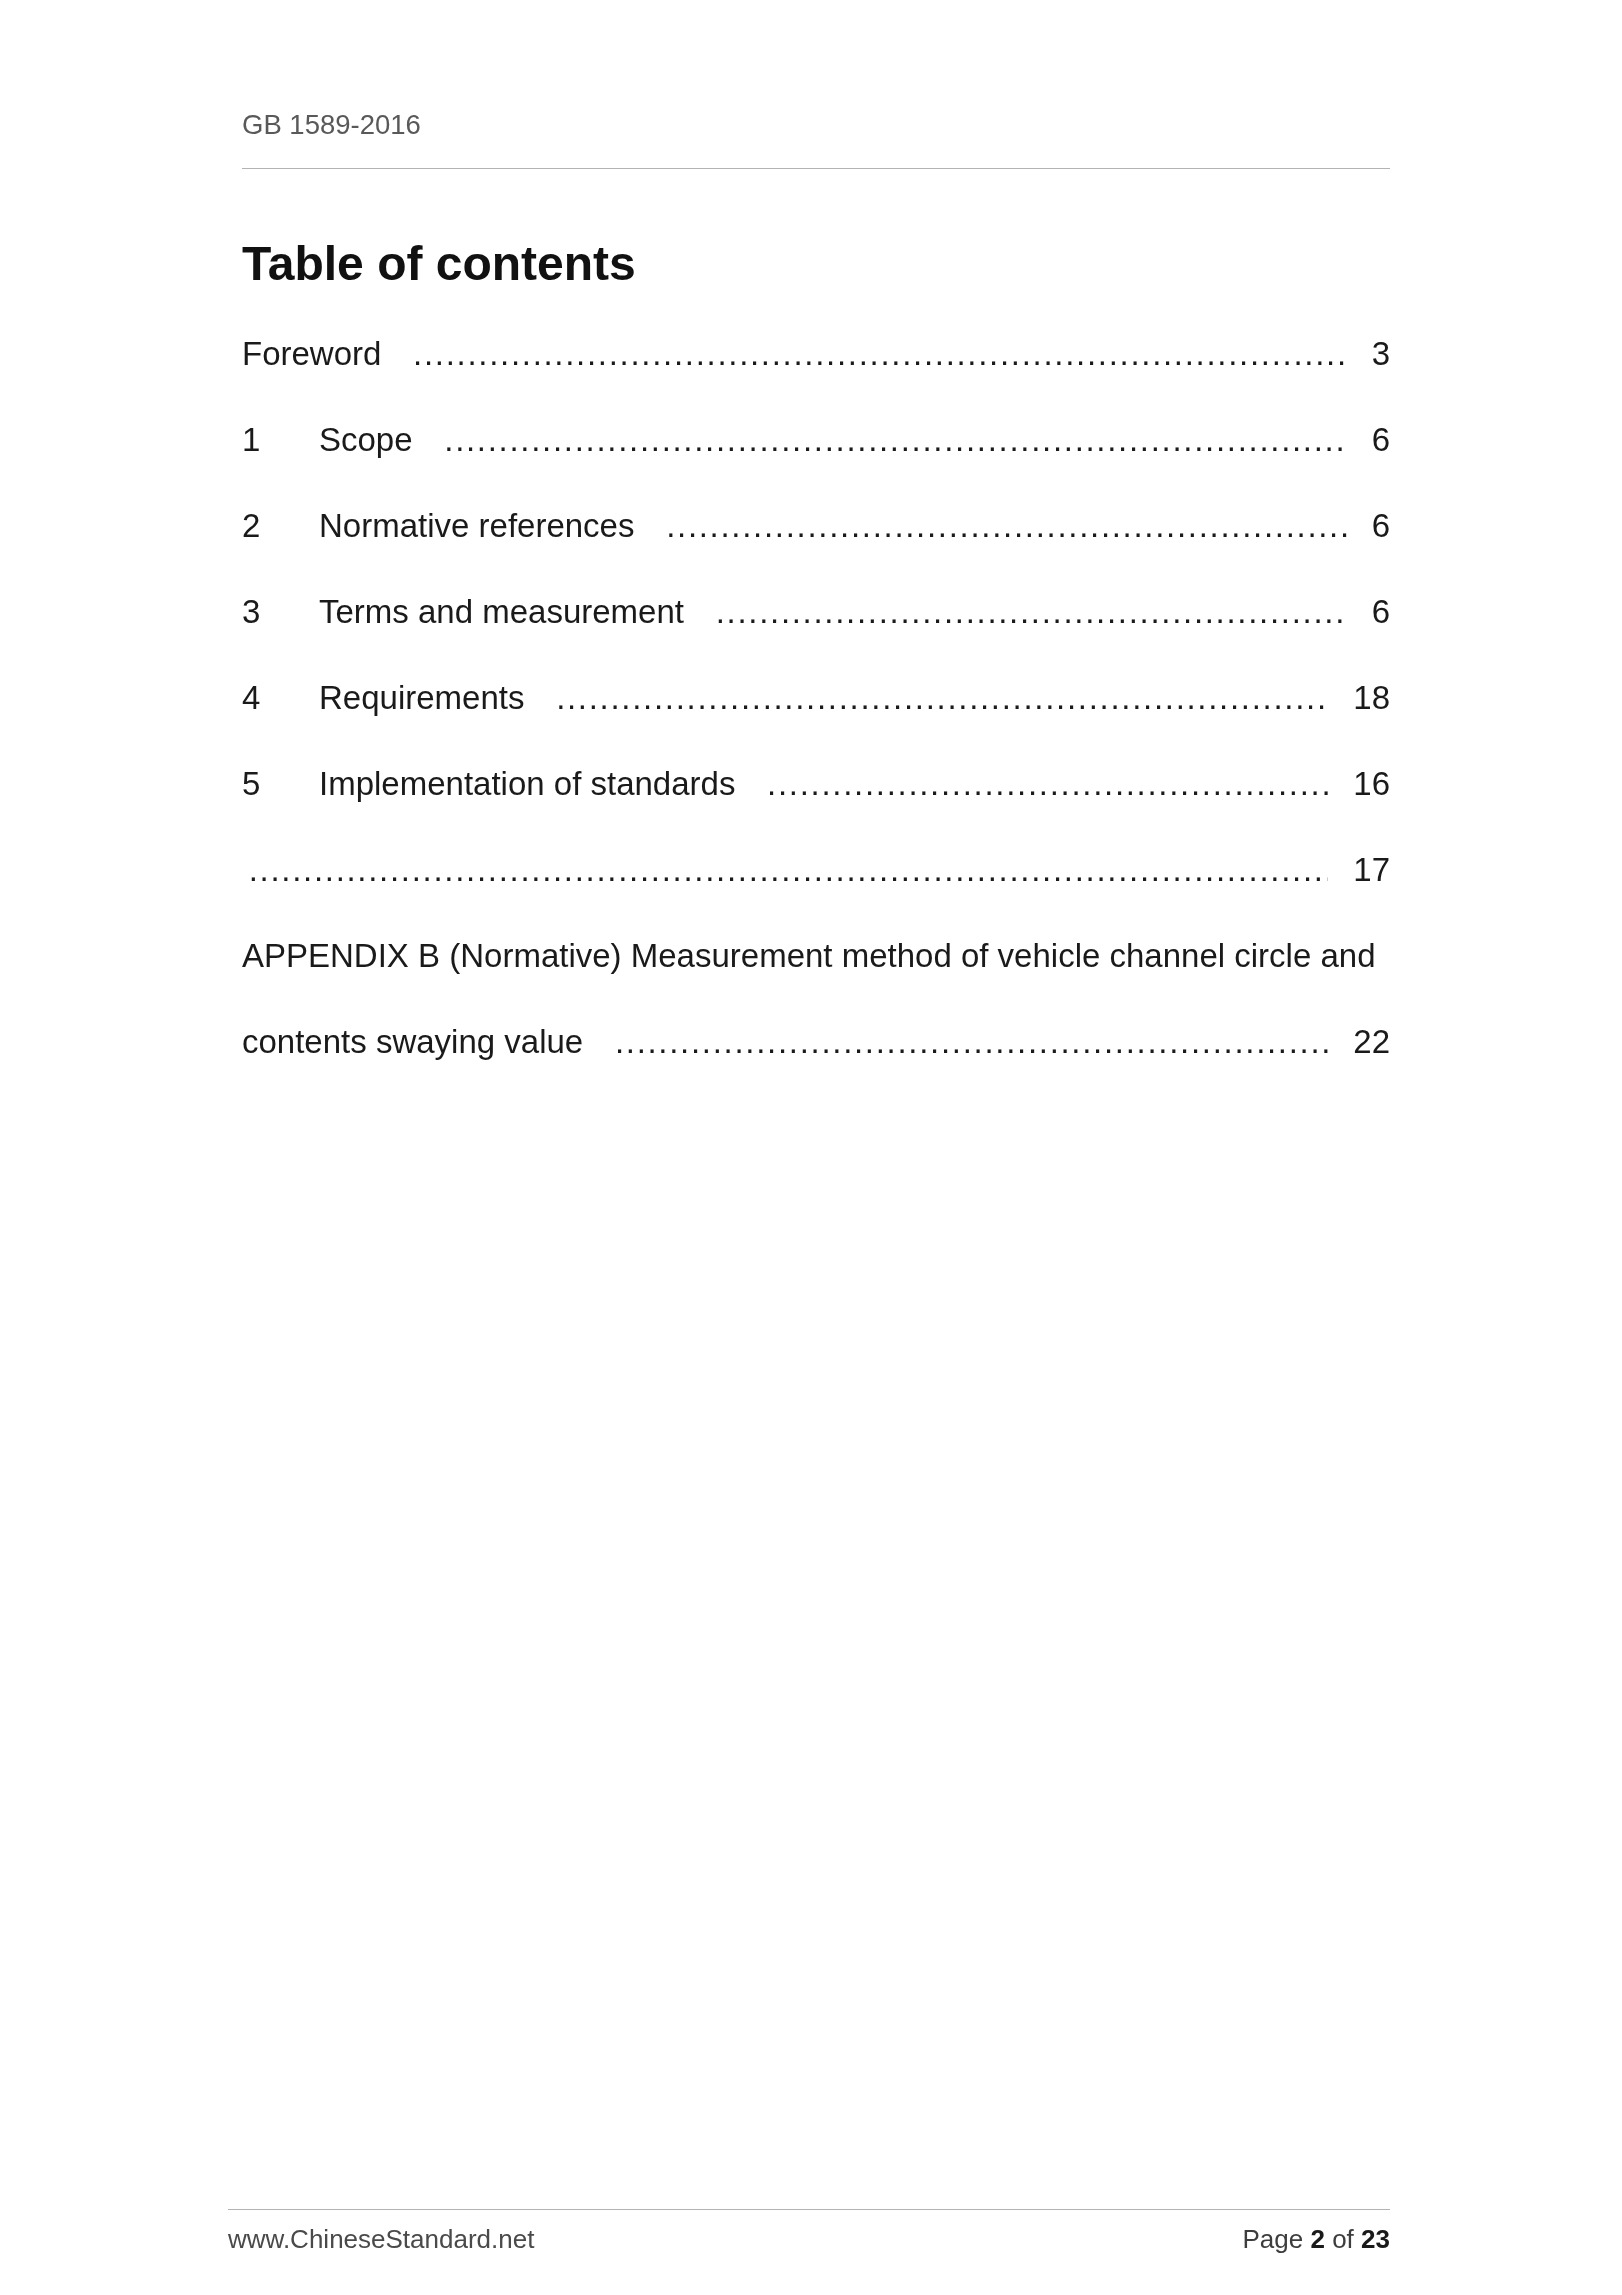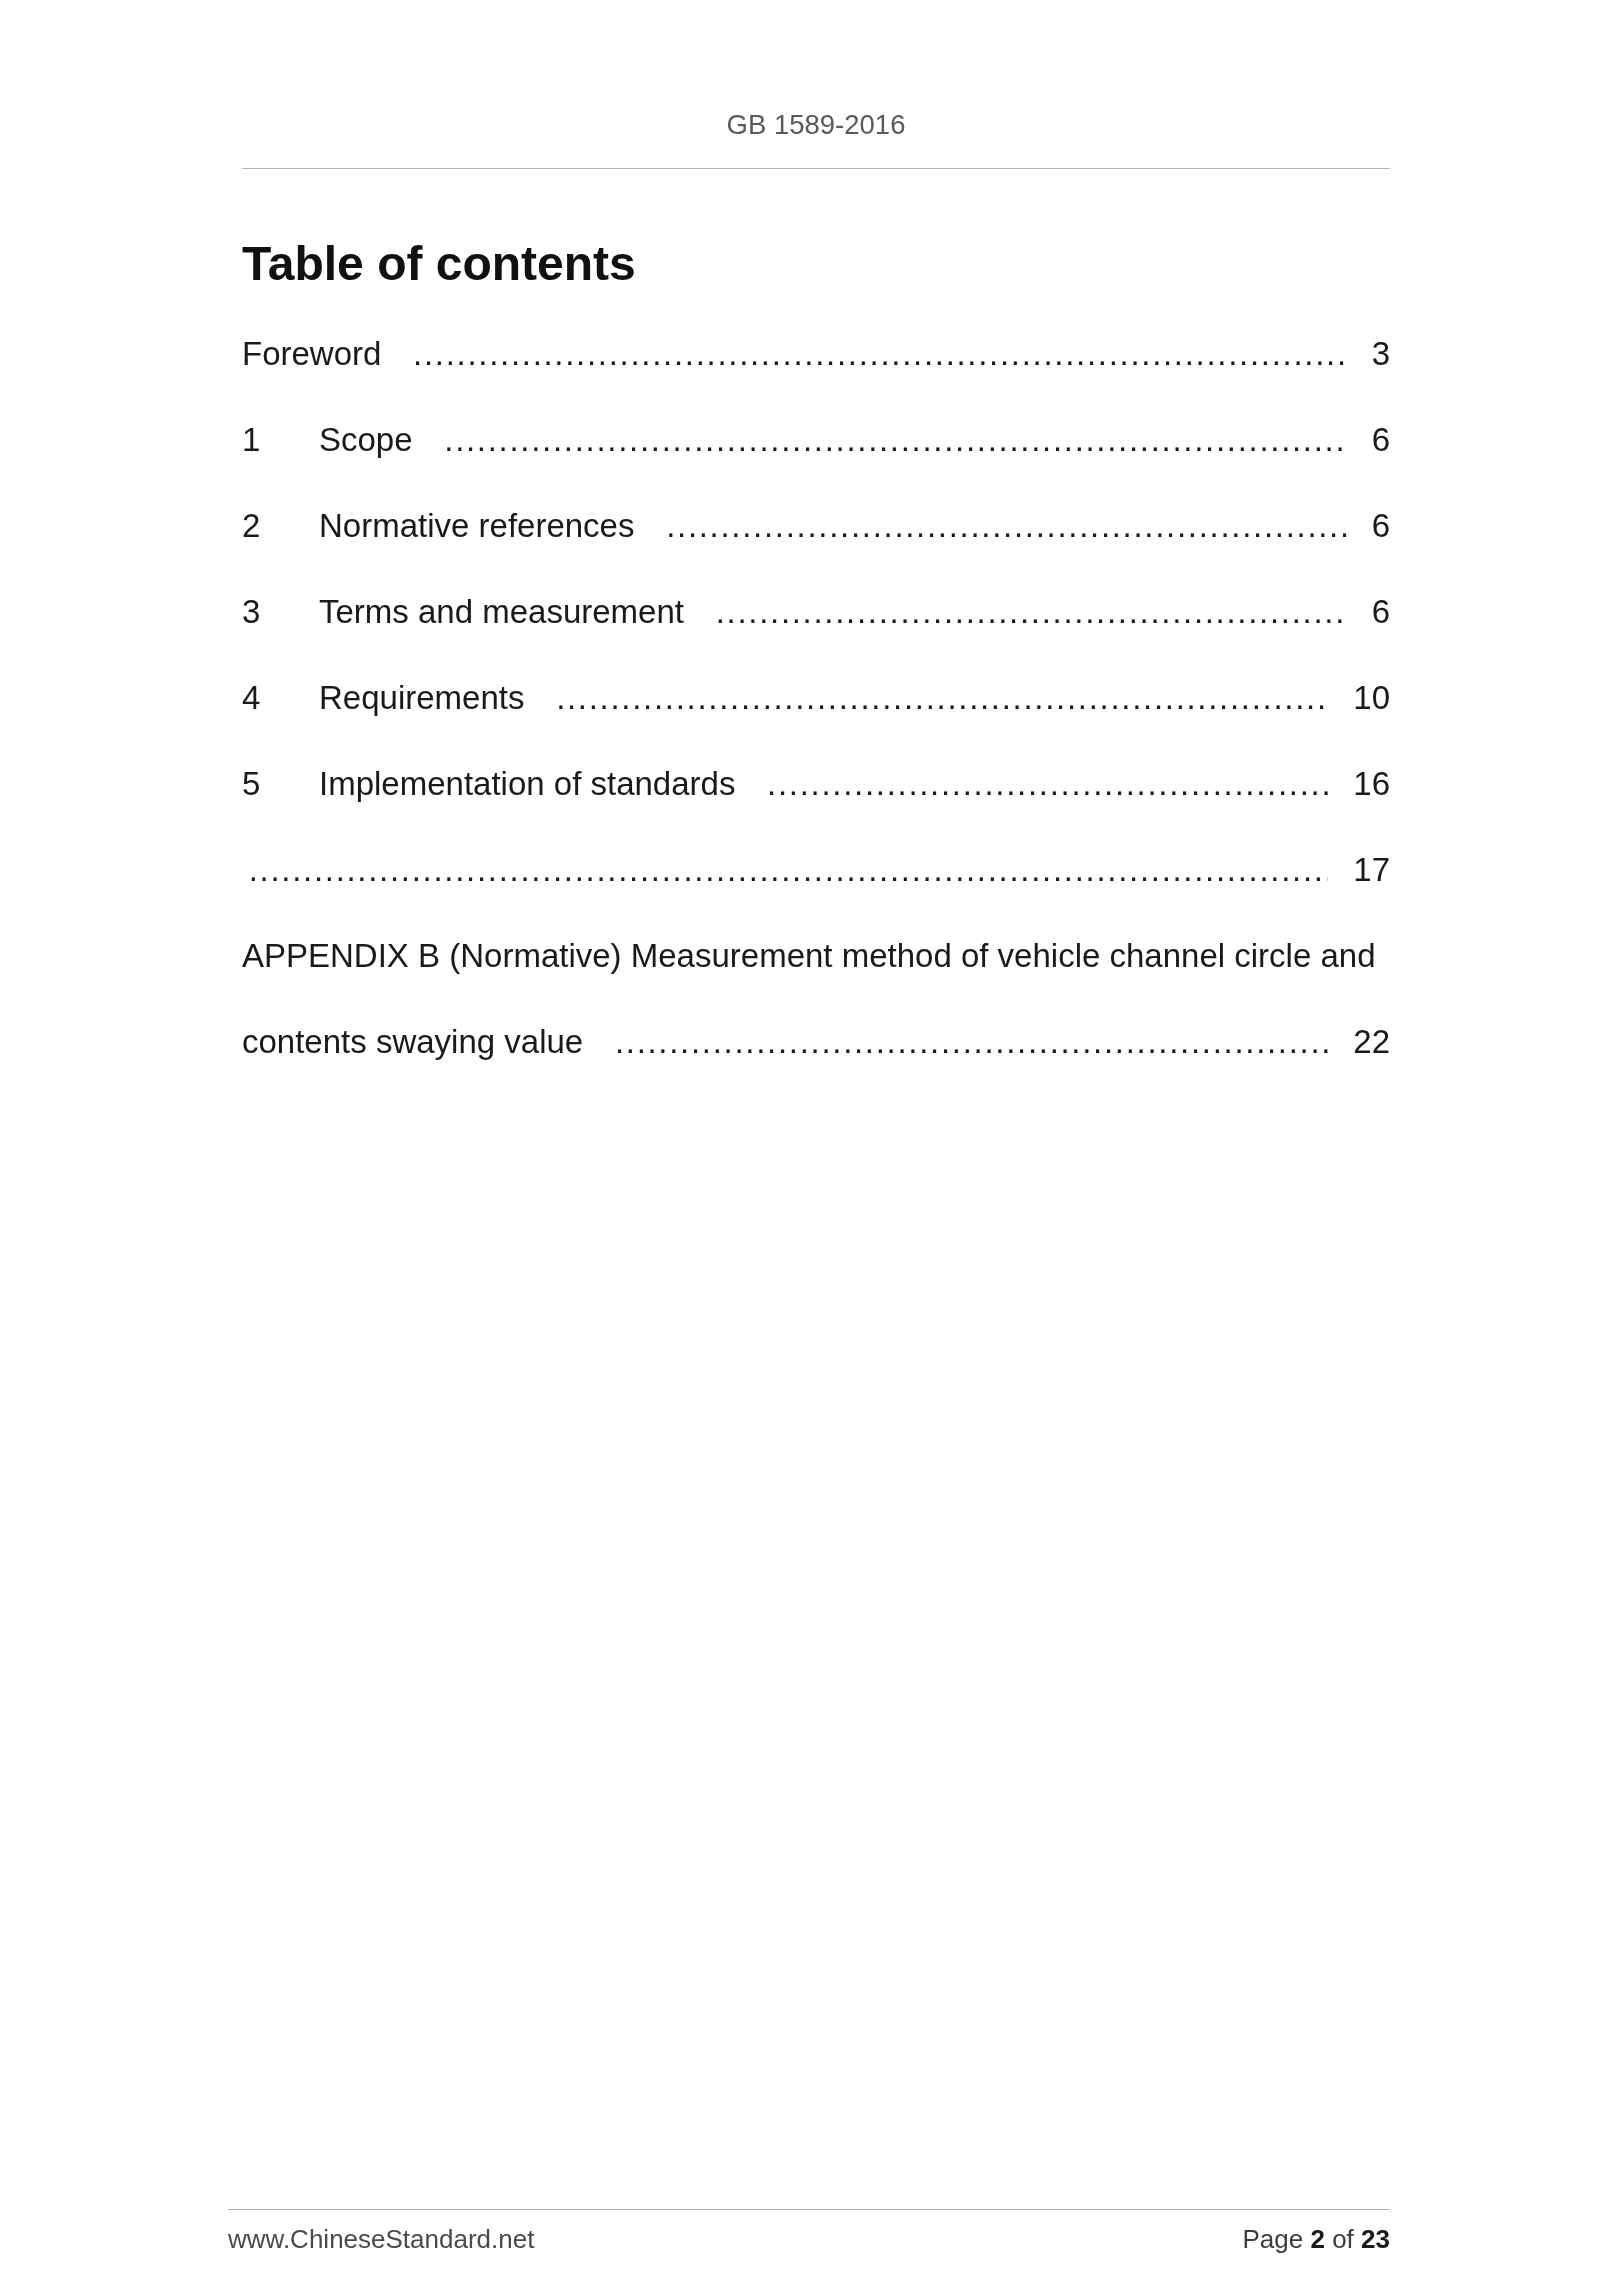--- a/index.html
+++ b/index.html
@@ -15,21 +15,20 @@
     font-family: "Liberation Sans", "DejaVu Sans", sans-serif;
     color: #1a1a1a;
     overflow: hidden;
   }
 
   
   .page-header {
     padding: 108px 233px 0 242px;
   }
   .doc-code {
-    text-align: center;
     font-size: 27.5px;
     line-height: 33px;
     color: #595959;
   }
   .rule {
     height: 0;
     border: none;
     border-top: 1.7px solid #b3b3b3;
     margin: 0;
   }
@@ -141,21 +140,21 @@
         <div class="toc-row">
       <span class="toc-num">3</span>
       <span class="toc-label">Terms and measurement</span>
       <span class="toc-leader" aria-hidden="true">................................................................................................................................................................................................................................................................................................................................................................................................................</span>
       <span class="toc-page">6</span>
     </div>
         <div class="toc-row">
       <span class="toc-num">4</span>
       <span class="toc-label">Requirements</span>
       <span class="toc-leader" aria-hidden="true">................................................................................................................................................................................................................................................................................................................................................................................................................</span>
-      <span class="toc-page">10</span>
+      <span class="toc-page">18</span>
     </div>
         <div class="toc-row">
       <span class="toc-num">5</span>
       <span class="toc-label">Implementation of standards</span>
       <span class="toc-leader" aria-hidden="true">................................................................................................................................................................................................................................................................................................................................................................................................................</span>
       <span class="toc-page">16</span>
     </div>
         <div class="toc-row">
 
       <span class="toc-leader" aria-hidden="true">................................................................................................................................................................................................................................................................................................................................................................................................................</span>

